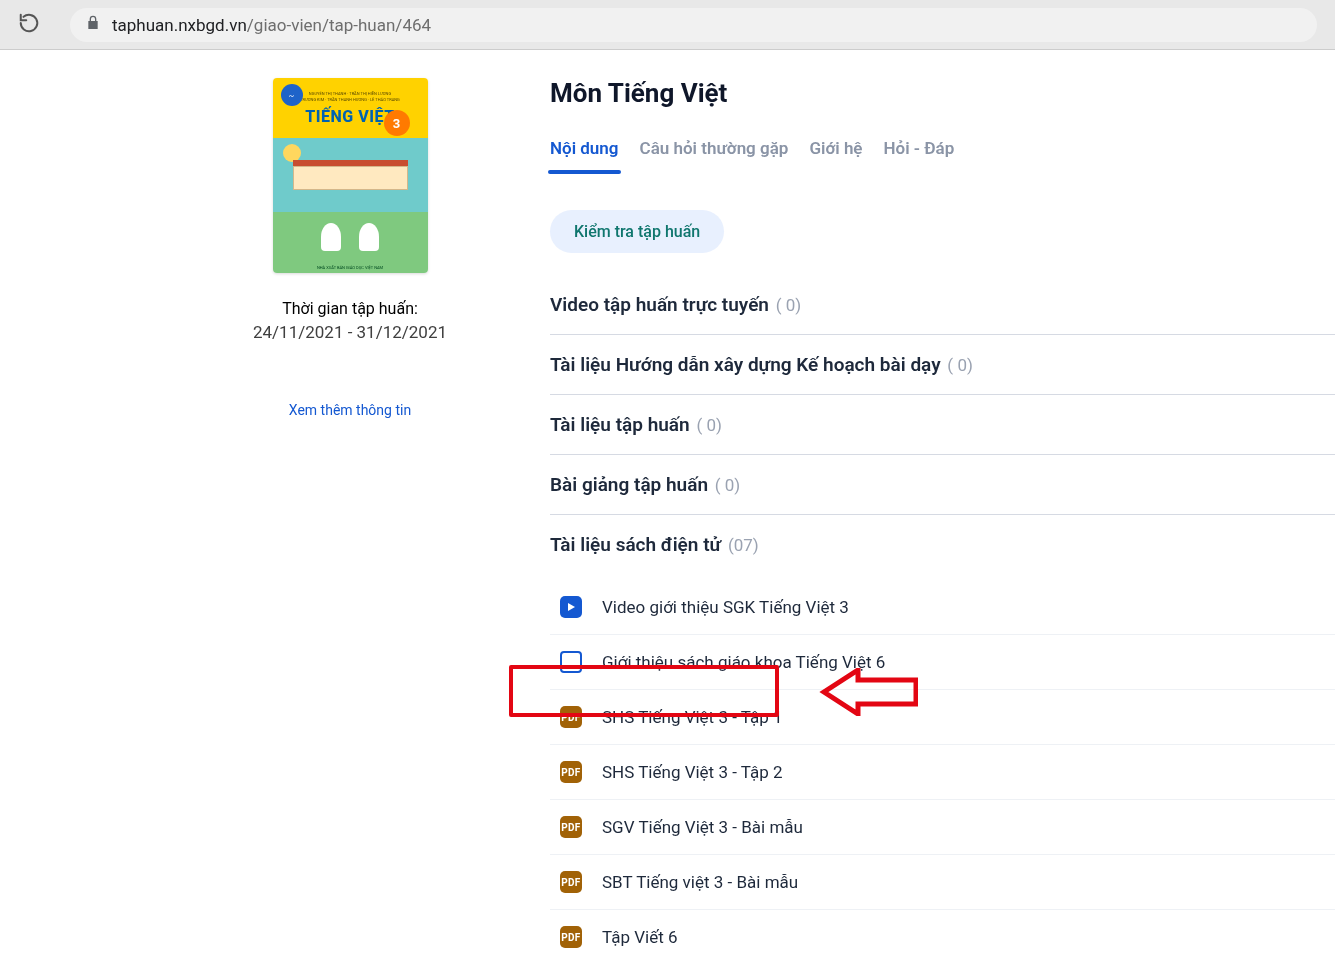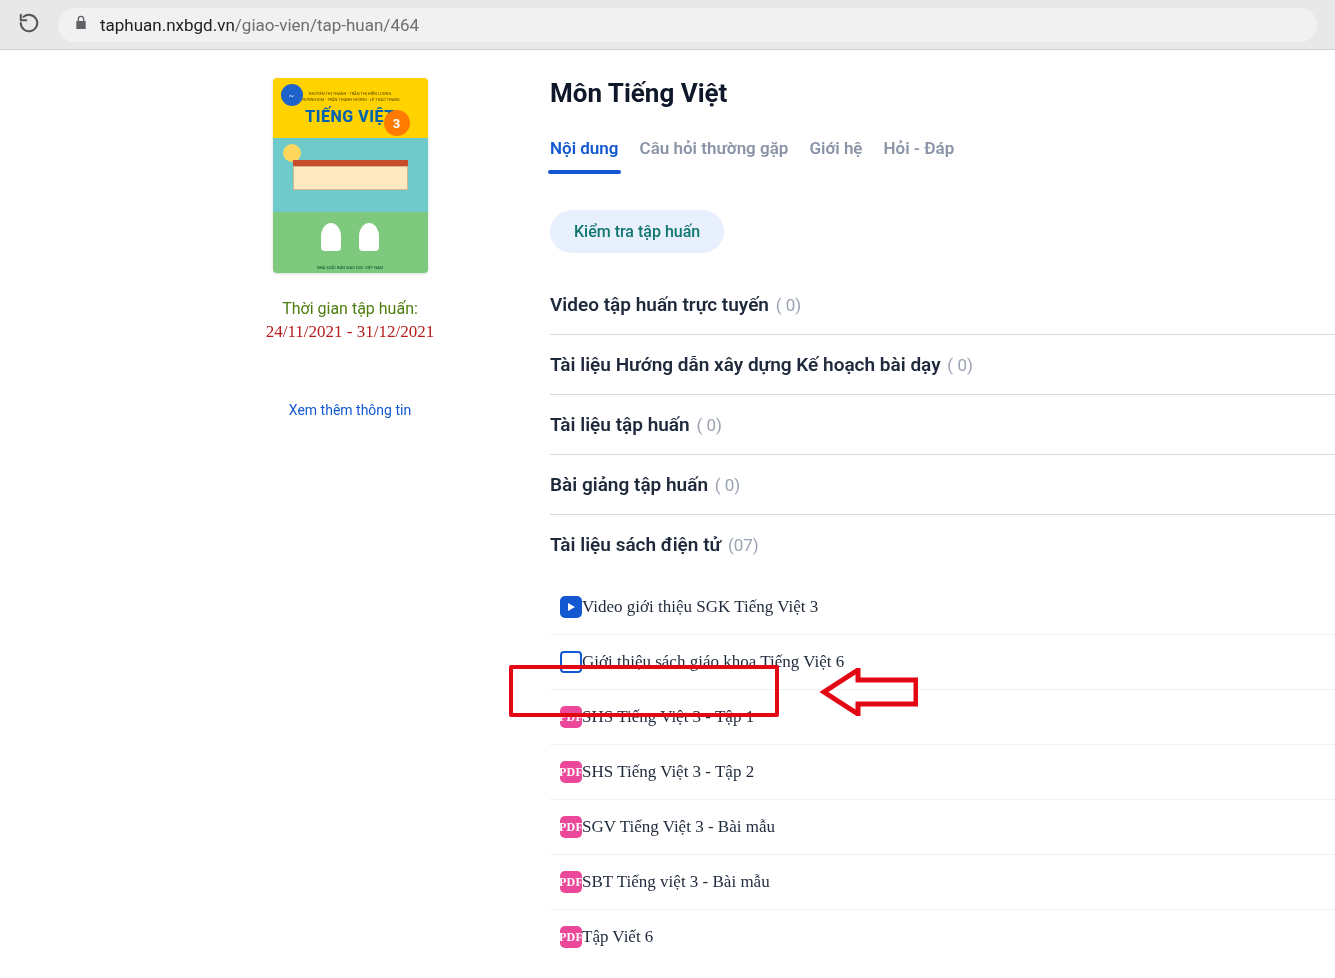--- a/index.html
+++ b/index.html
@@ -10,21 +10,21 @@
   width: 1335px;
 }
 
 
 .browser-bar {
   height: 50px;
   background: #E8E8E8;
   display: flex;
   align-items: center;
   padding: 0 18px;
-  gap: 18px;
+  gap: 30px;
   border-bottom: 1px solid #ccc;
 }
 .reload-icon-svg { width: 22px; height: 22px; }
 .address-bar {
   flex: 1;
   height: 34px;
   background: #F1F1F1;
   border-radius: 17px;
   display: flex;
   align-items: center;
@@ -96,22 +96,22 @@
   background: linear-gradient(#6FCBCB 0%, #6FCBCB 55%, #7FC97F 55%, #7FC97F 100%);
   position: relative;
 }
 .book-scene-sun{position:absolute;left:10px;top:6px;width:18px;height:18px;border-radius:50%;background:#ffd75e;}
 .book-scene-school{position:absolute;left:20px;right:20px;top:28px;height:24px;background:#ffe9c0;border:1px solid #d4b78a;}
 .book-scene-roof{position:absolute;left:20px;right:20px;top:22px;height:6px;background:#c84d2f;}
 .book-kids{position:absolute;left:40px;right:40px;bottom:22px;display:flex;justify-content:space-around;}
 .kid{width:20px;height:28px;border-radius:50% 50% 4px 4px;background:#fff;}
 .book-pub{position:absolute;left:0;right:0;bottom:3px;text-align:center;font-size:4px;color:#004a20;}
 
-.meta-label { color:#4d7c0f; font-size:16px; margin-top:26px;}
-.meta-value { color:#b91c1c; font-size:17px; margin-top:4px;font-family:Liberation Serif, serif;}
+.meta-label { color:#000000; font-size:16px; margin-top:26px;}
+.meta-value { color:#404040; font-size:17px; margin-top:4px;}
 .more-info { color:#1458D1; font-size:14px; margin-top:60px; cursor:pointer;}
 
 
 .right-col { flex: 1; max-width: 800px; }
 .page-title { font-size: 26px; font-weight: 700; color:#0F172A; margin-bottom: 30px; }
 
 .tabs { display:flex; gap: 21px; border-bottom: 2px solid transparent; margin-bottom: 36px;}
 .tab {
   font-size: 17px;
   color: #8a94a6;
@@ -149,39 +149,39 @@
   font-weight:600;
   color:#1E293B;
 }
 .section .count { color:#9aa2b1; font-weight:400; font-size:17px; margin-left:2px;}
 .section.last { border-bottom:none;}
 
 .item-list { margin-top: 6px; }
 .doc-item {
   display:flex;
   align-items:center;
+  gap: 20px;
   padding: 16px 8px 16px 10px;
   font-size: 17px;
   color:#1E293B;
   font-weight:400;
   cursor:pointer;
   border-bottom: 1px solid #EEF1F5;
-  font-family: Liberation Serif, serif;
 }
 .doc-item:last-child{border-bottom:none;}
 .icon-box {
   width:22px;height:22px;
   border-radius:5px;
   display:flex;align-items:center;justify-content:center;
   flex-shrink:0;
 }
 .icon-video-play{ background:#1458D1;}
 .icon-video-play svg{width:10px;height:10px;fill:#fff;}
 .icon-slide{ background:#fff;border:2.5px solid #1458D1;border-radius:4px;}
-.icon-pdf{ background:#ec4899;color:#fff;font-size:12px;font-weight:700;letter-spacing:0.3px;}
+.icon-pdf{ background:#a16207;color:#fff;font-size:10px;font-weight:700;letter-spacing:0.3px;}
 
 
 .highlight-box{
   position:absolute;
   border:4px solid #E30613;
   border-radius:2px;
   pointer-events:none;
 }
 .arrow-annot{
   position:absolute;

